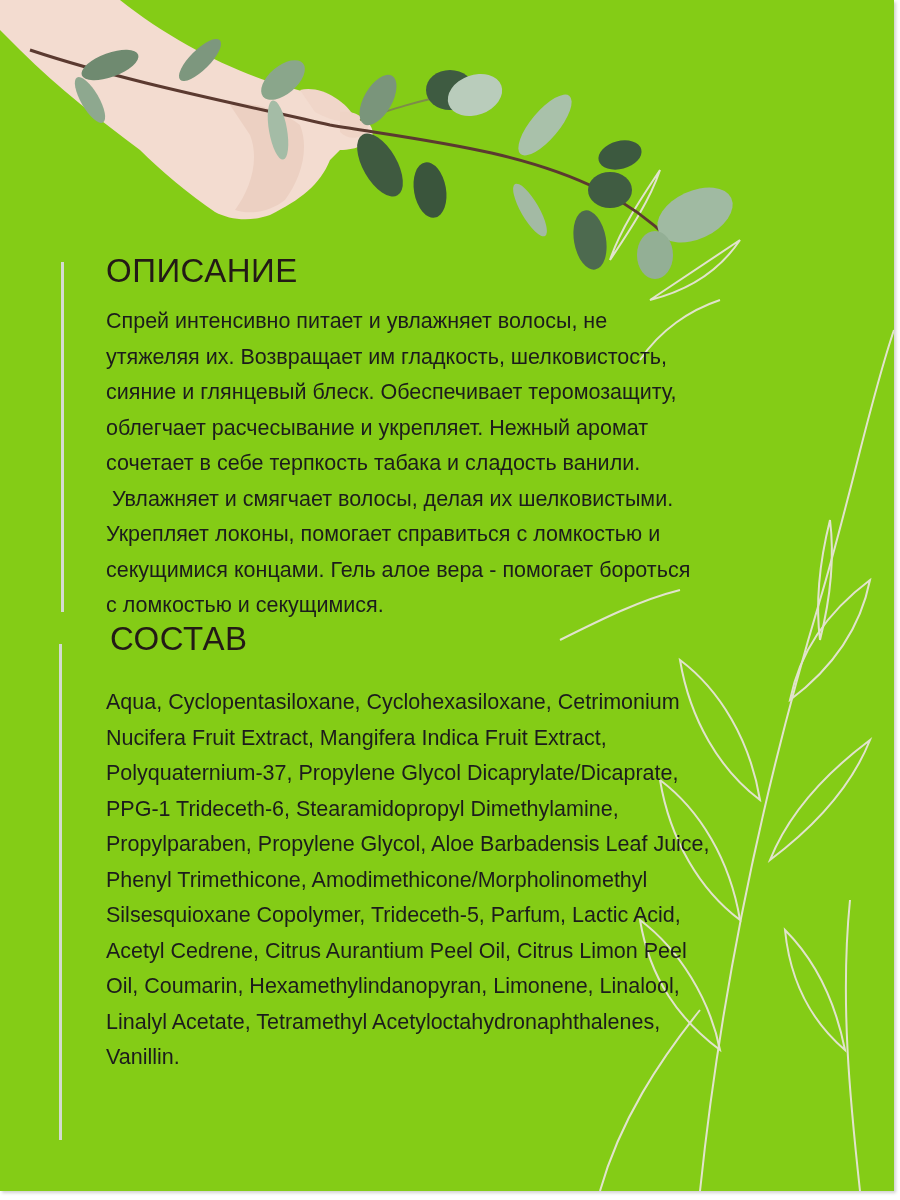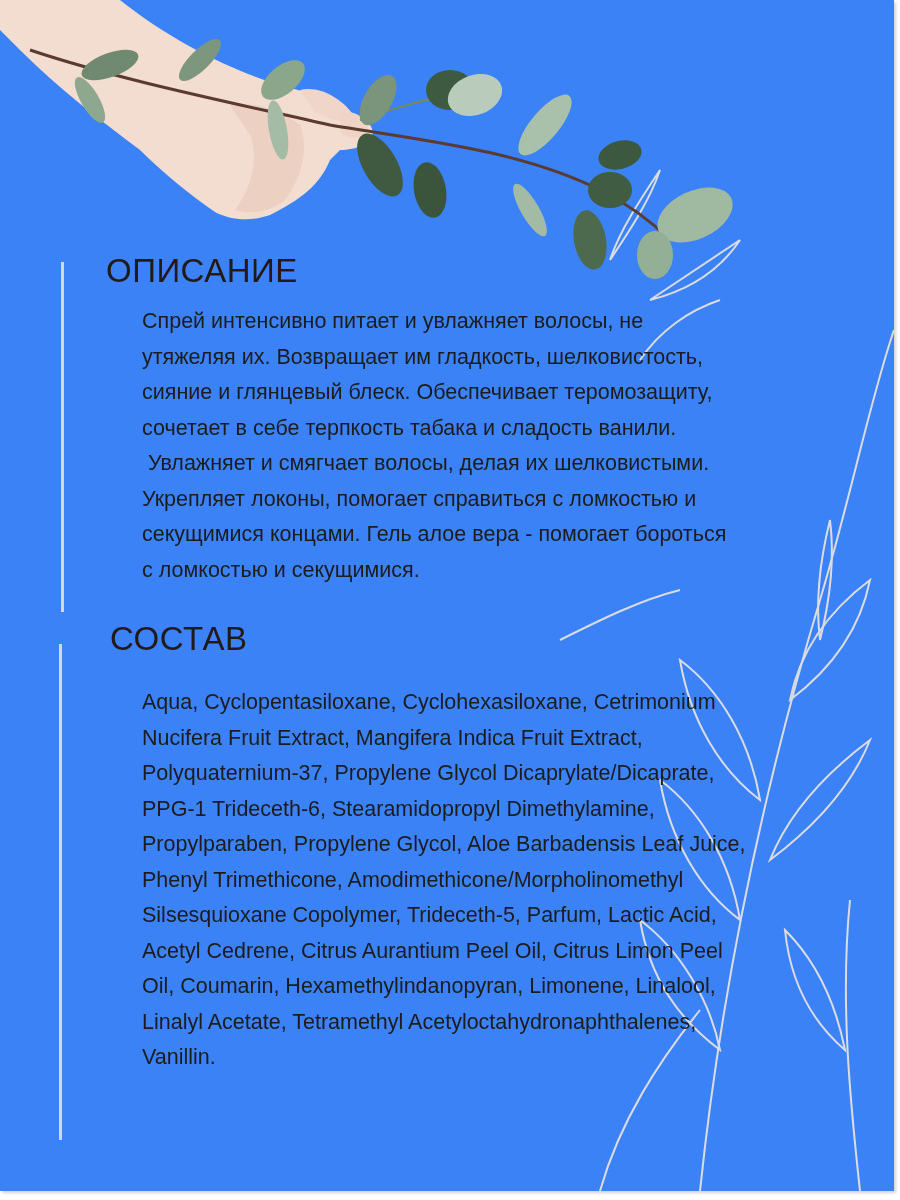--- a/index.html
+++ b/index.html
@@ -1,23 +1,23 @@
 <!DOCTYPE html>
 <html><head>
 <meta charset="utf-8">
 <style>
   html, body { margin:0; padding:0; }
   body { width:900px; height:1200px; background:#ffffff; position:relative; overflow:hidden; font-family:"Liberation Sans", sans-serif; }
-  .card { position:absolute; left:0; top:0; width:894px; height:1191px; background:#3b82f6; box-shadow: 2px 2px 3px rgba(0,0,0,0.18); overflow:hidden; }
+  .card { position:absolute; left:0; top:0; width:894px; height:1191px; background:#84cc16; box-shadow: 2px 2px 3px rgba(0,0,0,0.18); overflow:hidden; }
   .deco { position:absolute; left:0; top:0; width:894px; height:1191px; }
   .hero { position:absolute; left:0; top:0; width:894px; height:290px; }
   .accent-bar { position:absolute; width:3px; background:#d4dad0; }
   .section-title { position:absolute; left:106px; font-size:33px; color:#231a16; letter-spacing:0.5px; font-weight:normal; }
   .section-body { position:absolute; left:106px; width:760px; font-size:21.5px; line-height:35.5px; color:#1c1c1c; margin:0; }
-  .section-body .line { display:block; white-space:nowrap;margin-left:36px; }
+  .section-body .line { display:block; white-space:nowrap; }
 </style>
 </head>
 <body>
 
 <div class="card">
 
   <svg class="deco" viewBox="0 0 894 1191">
     <g fill="none" stroke="#ece6e0" stroke-width="2" opacity="0.9">
       <path d="M700 1191 C720 1000 760 800 820 600 C850 500 870 400 894 330"></path>
       <path d="M760 800 C720 770 690 720 680 660 C720 690 750 740 760 800Z"></path>
@@ -66,20 +66,21 @@
   </svg>
 
   <div class="accent-bar" style="left:61px; top:262px; height:350px;"></div>
   <div class="accent-bar" style="left:59px; top:644px; height:496px;"></div>
 
   <h2 class="section-title" style="top:252px; margin:0;">ОПИСАНИЕ</h2>
   <p class="section-body" style="top:304px;">
     <span class="line">Спрей интенсивно питает и увлажняет волосы, не</span>
     <span class="line">утяжеляя их. Возвращает им гладкость, шелковистость,</span>
     <span class="line">сияние и глянцевый блеск. Обеспечивает теромозащиту,</span>
+    <span class="line">облегчает расчесывание и укрепляет. Нежный аромат</span>
     <span class="line">сочетает в себе терпкость табака и сладость ванили.</span>
     <span class="line" style="white-space:pre;"> Увлажняет и смягчает волосы, делая их шелковистыми.</span>
     <span class="line">Укрепляет локоны, помогает справиться с ломкостью и</span>
     <span class="line">секущимися концами. Гель алое вера - помогает бороться</span>
     <span class="line">с ломкостью и секущимися.</span>
   </p>
 
   <h2 class="section-title" style="top:616px; margin:4px;">СОСТАВ</h2>
   <p class="section-body" style="top:685px;">
     <span class="line">Aqua, Cyclopentasiloxane, Cyclohexasiloxane, Cetrimonium</span>

